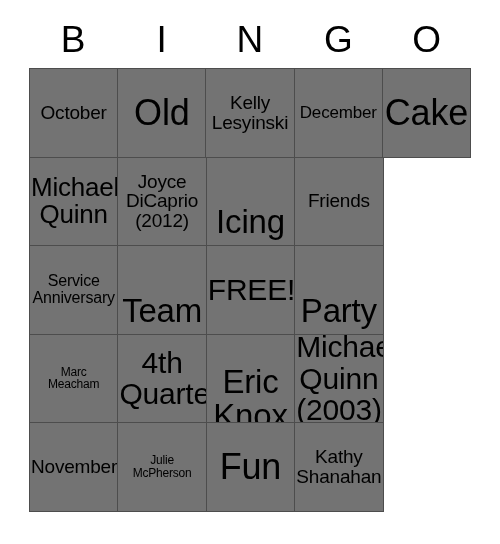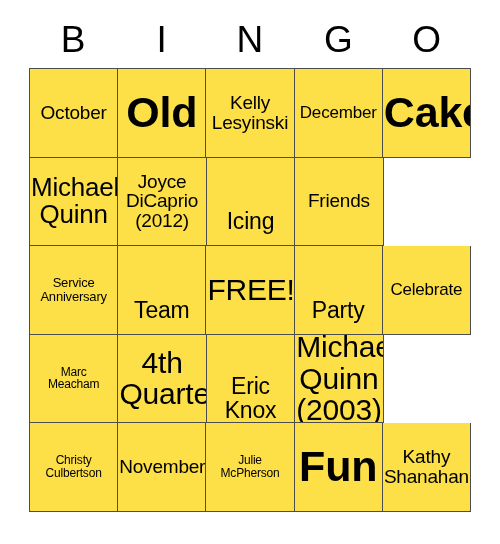--- a/index.html
+++ b/index.html
@@ -49,39 +49,39 @@
     width: 88.4px;
     height: 88.5px;
     box-sizing: border-box;
     border-right: 1px solid #4d4d4d;
     border-bottom: 1px solid #4d4d4d;
     display: flex;
     align-items: center;
     justify-content: center;
     text-align: center;
     padding: 0 1px;
-    background: #fde047;
+    background: #737373;
     overflow: hidden;
   }
   .cell-text {
     display: block;
     line-height: 1.04;
     letter-spacing: -0.2px;
     width: 100%;
   }
   
-  .fs-xs  { font-size: 13px; }
+  .fs-xs  { font-size: 16px; }
   .fs-s   { font-size: 12px; }
   .fs-m   { font-size: 17px; }
   .fs-ml  { font-size: 19px; }
   .fs-l   { font-size: 30px; }
   .fs-xl  { font-size: 26px; }
   .fs-xxl { font-size: 30px; text-align: right; }
-  .fs-3xl { font-size: 23px; margin-top: 42px; }
-  .fs-4xl { font-size: 43px; font-weight: bold; }
+  .fs-3xl { font-size: 33px; margin-top: 42px; }
+  .fs-4xl { font-size: 36px; }
 </style>
 </head>
 <body>
 
 <div id="card">
 
   <div id="header-row">
     <div class="header-cell">B</div>
     <div class="header-cell">I</div>
     <div class="header-cell">N</div>
@@ -130,45 +130,39 @@
         </div>
       <div class="cell">
           <span class="cell-text fs-3xl">Team</span>
         </div>
       <div class="cell">
           <span class="cell-text fs-xxl">FREE!</span>
         </div>
       <div class="cell">
           <span class="cell-text fs-3xl">Party</span>
         </div>
-      <div class="cell">
-          <span class="cell-text fs-m">Celebrate</span>
-        </div>
     </div>
 
     <div class="grid-row">
       <div class="cell">
           <span class="cell-text fs-s">Marc<br>Meacham</span>
         </div>
       <div class="cell">
           <span class="cell-text fs-l">4th<br>Quarter</span>
         </div>
       <div class="cell">
           <span class="cell-text fs-3xl">Eric<br>Knox</span>
         </div>
       <div class="cell">
           <span class="cell-text fs-l">Michael<br>Quinn<br>(2003)</span>
         </div>
     </div>
 
     <div class="grid-row">
       <div class="cell">
-          <span class="cell-text fs-s">Christy<br>Culbertson</span>
-        </div>
-      <div class="cell">
           <span class="cell-text fs-ml">November</span>
         </div>
       <div class="cell">
           <span class="cell-text fs-s">Julie<br>McPherson</span>
         </div>
       <div class="cell">
           <span class="cell-text fs-4xl">Fun</span>
         </div>
       <div class="cell">
           <span class="cell-text fs-ml">Kathy<br>Shanahan</span>

